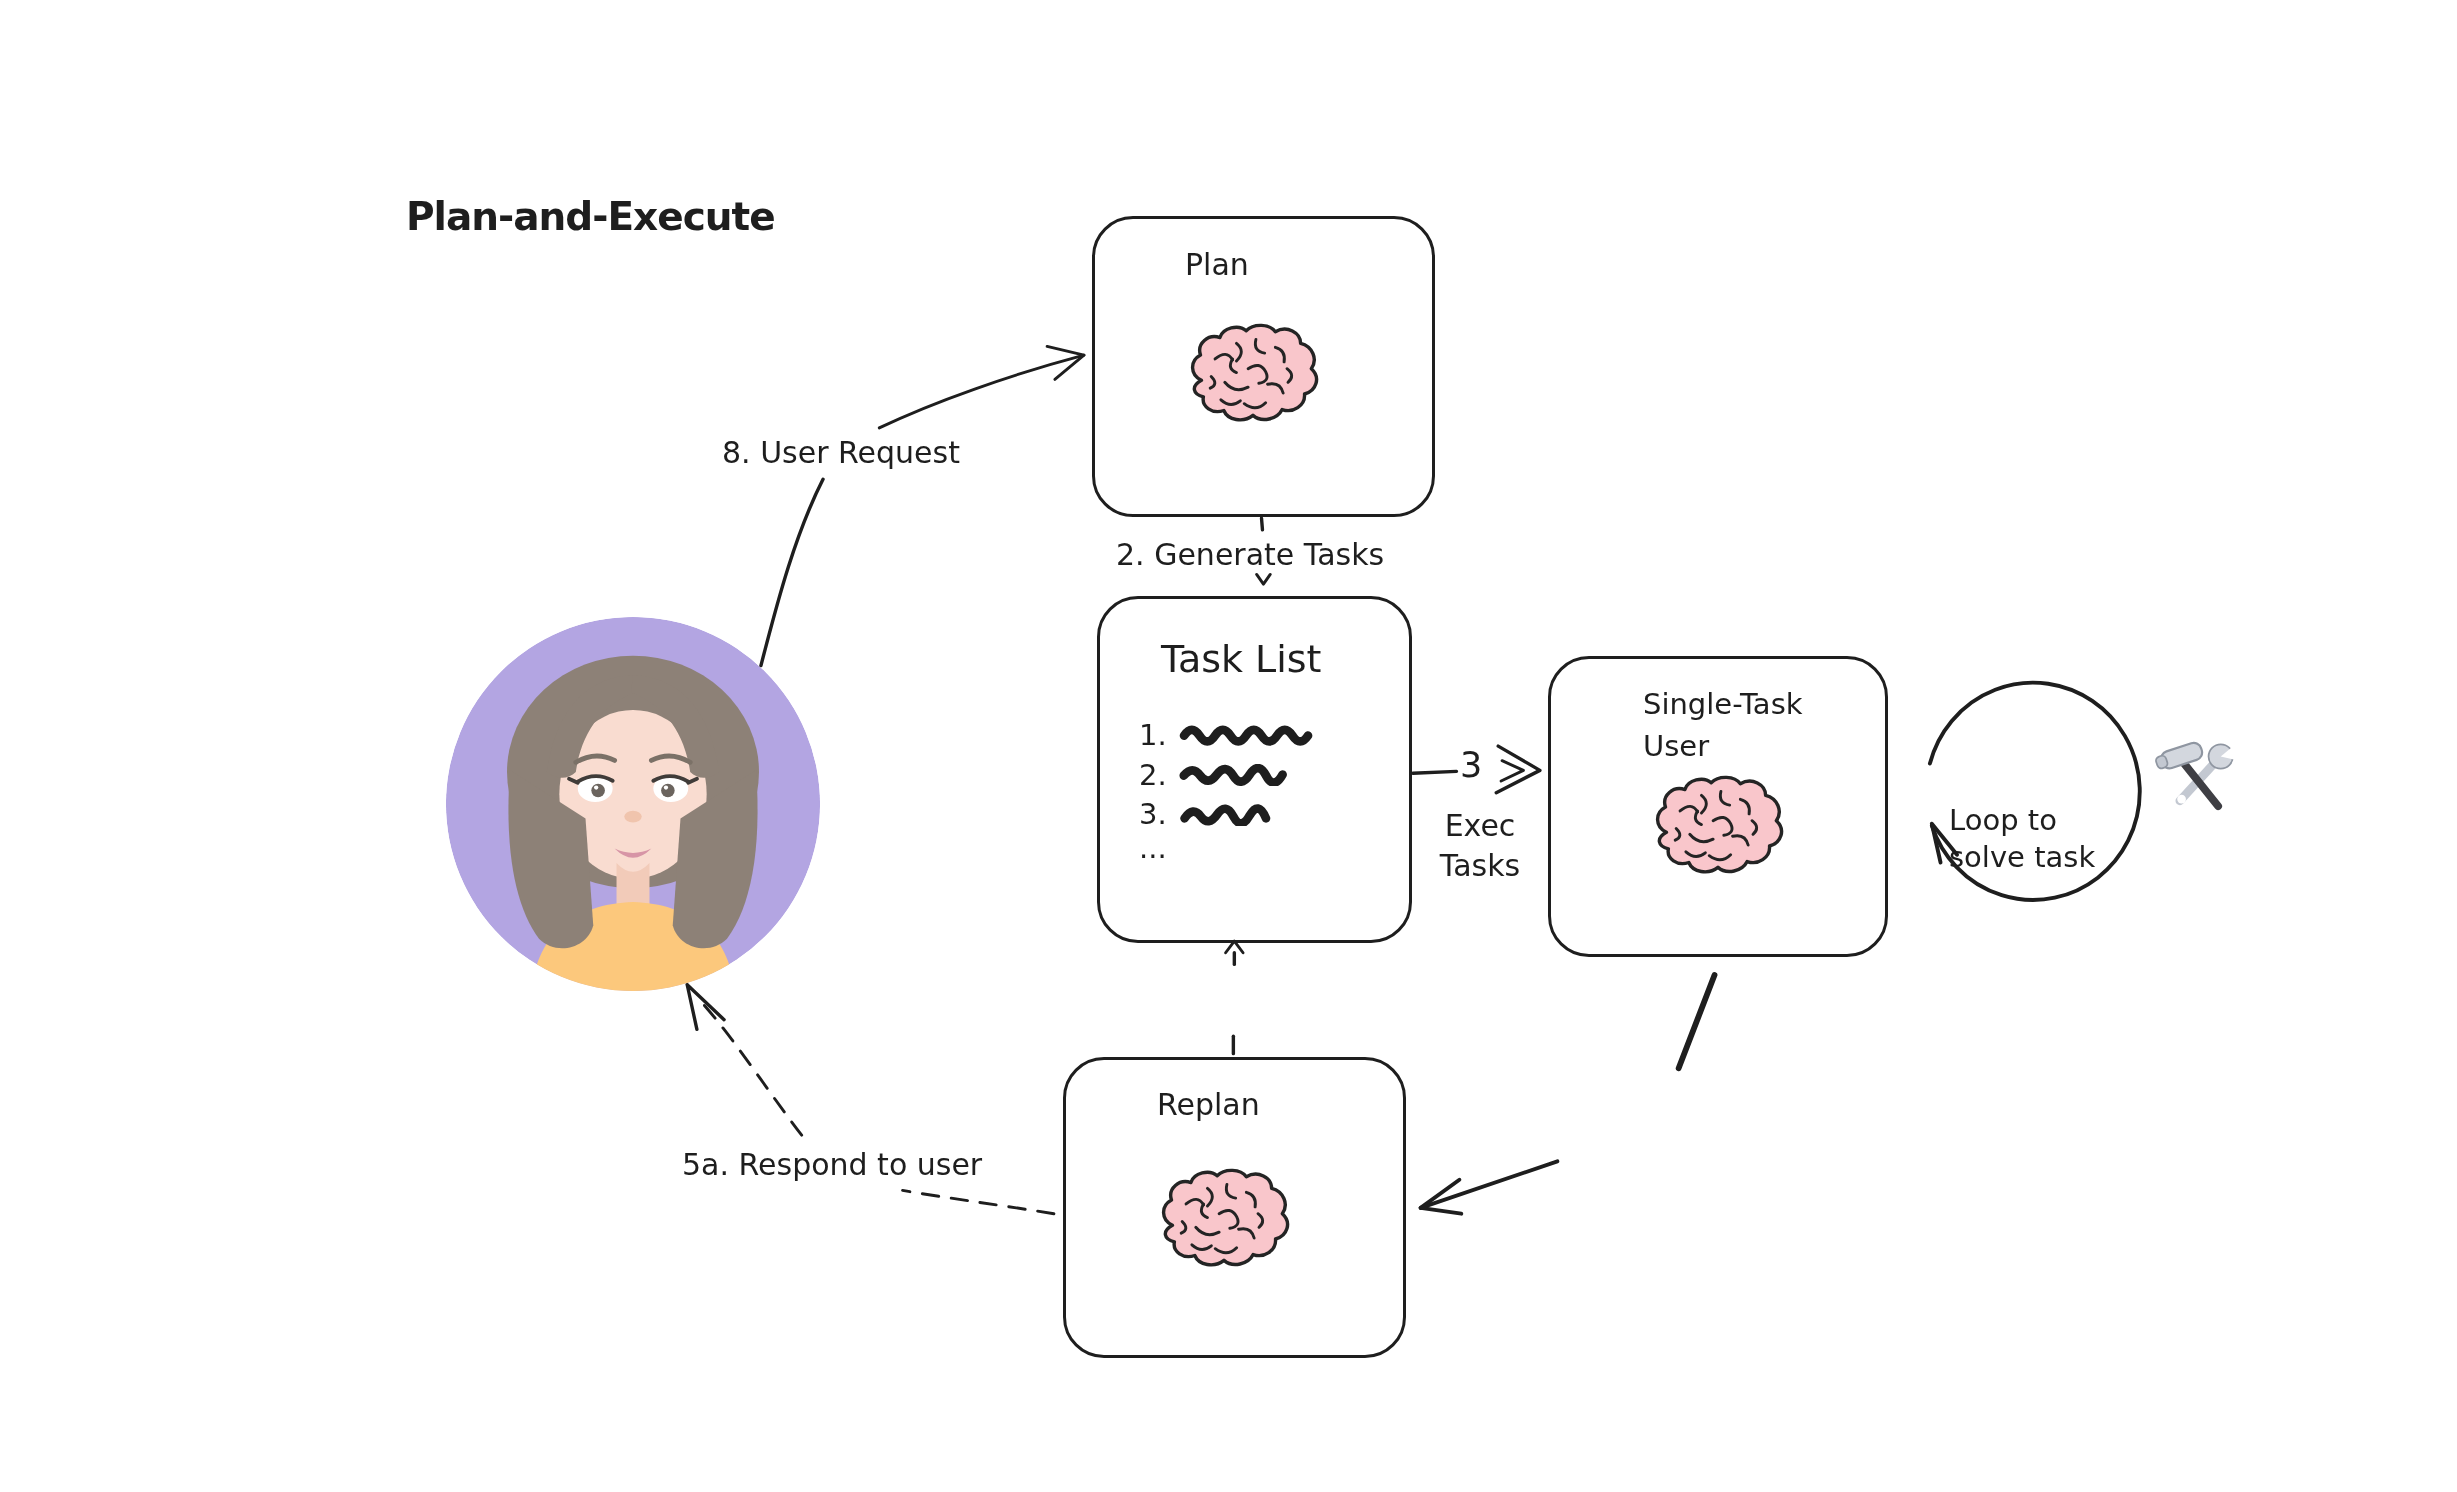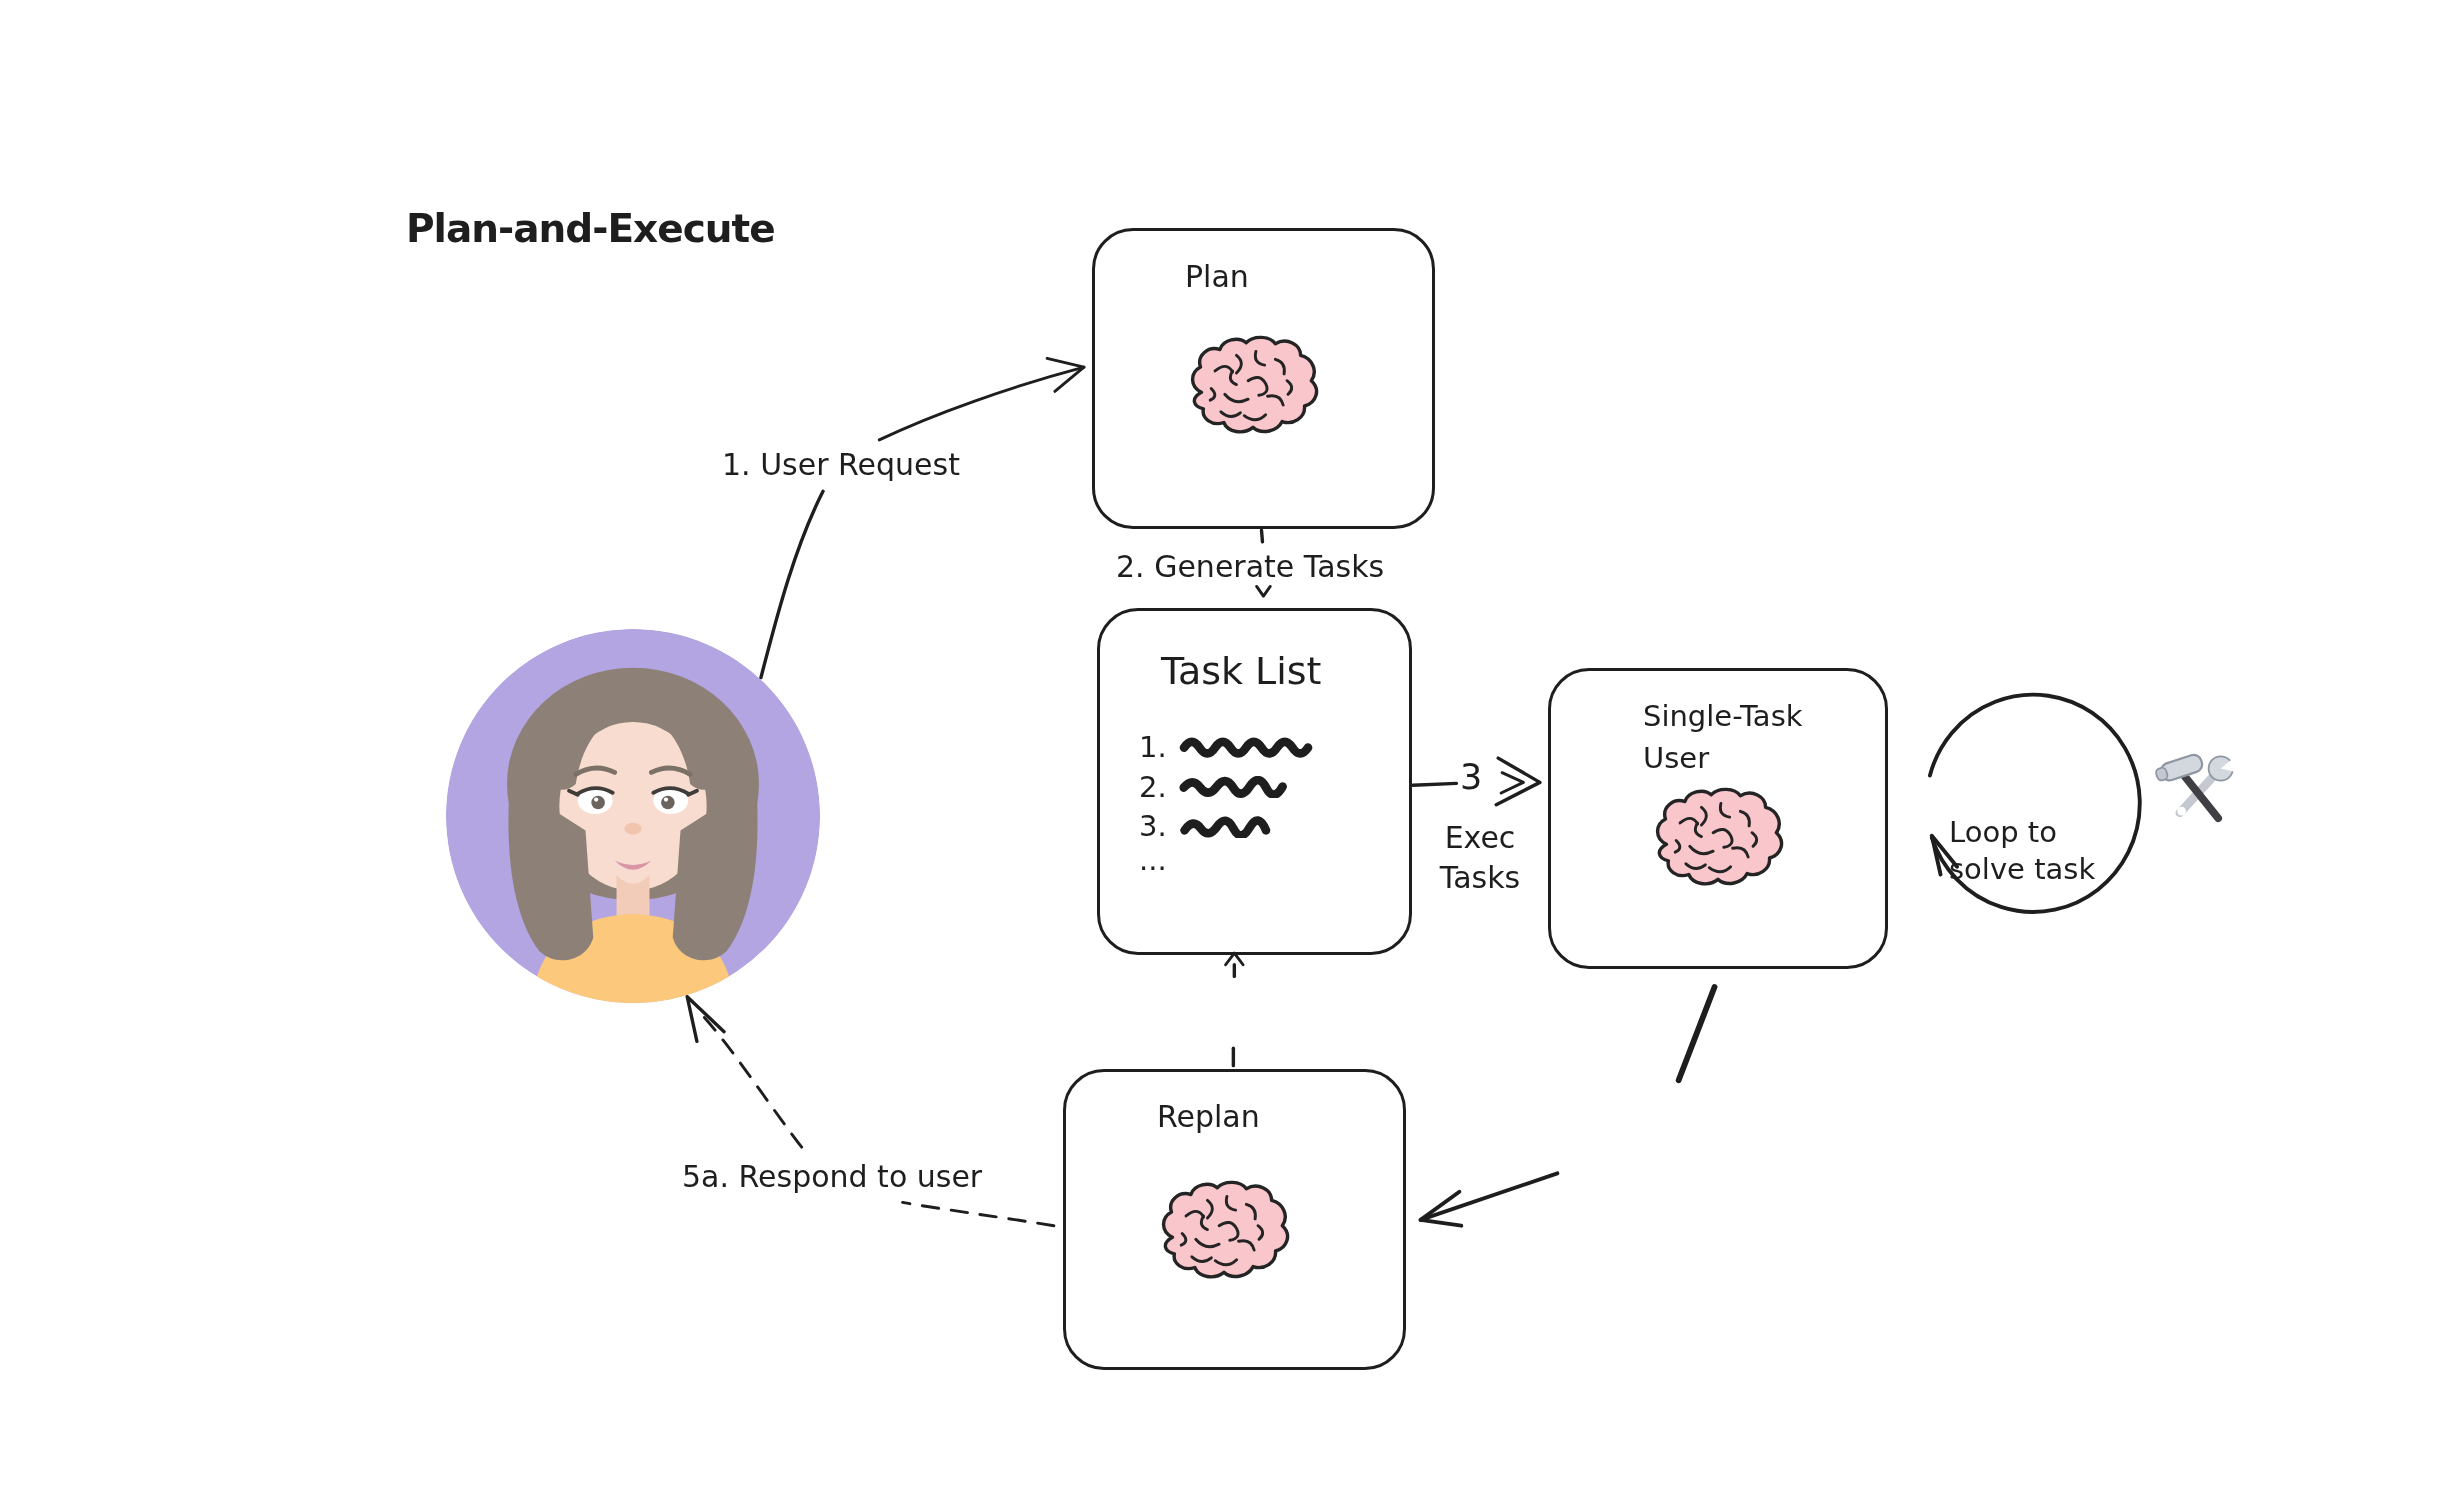--- a/index.html
+++ b/index.html
@@ -1,18 +1,18 @@
 <!DOCTYPE html>
 <html><head>
 <meta charset="utf-8">
 <style>
   html,body{margin:0;padding:0;background:#ffffff;}
   body{width:2458px;height:1492px;position:relative;overflow:hidden;
        font-family:"DejaVu Sans",sans-serif;color:#1e1e1e;}
-  .canvas{position:absolute;left:0;top:16px;width:2458px;height:1224px;background:#ffffff;}
+  .canvas{position:absolute;left:0;top:4px;width:2458px;height:1224px;background:#ffffff;}
   .abs{position:absolute;}
   .node{position:absolute;border:3.9px solid #1e1e1e;border-radius:41px;background:#fff;box-sizing:border-box;}
   .lbl{position:absolute;white-space:pre;line-height:1.2;}
   .center{text-align:center;}
   .title{font-size:39px;font-weight:bold;letter-spacing:-1px;}
   .fs31{font-size:30px;}
   .fs33{font-size:38px;}
   .fs30{font-size:29px;}
   .fs36{font-size:35px;}
   .num{font-size:29px;white-space:pre;}
@@ -137,21 +137,21 @@
     <circle cx="34" cy="76" r="5" fill="#ffffff"></circle>
     <circle cx="79" cy="27" r="14" fill="#d3d7de" stroke="#8f96a1" stroke-width="2"></circle>
     <path d="M 79,27 L 97,12 L 100,32 Z" fill="#ffffff"></path>
     <line x1="36" y1="34" x2="76" y2="84" stroke="#3f3f44" stroke-width="9" stroke-linecap="round"></line>
     <g transform="rotate(-18 34 26)">
       <rect x="10" y="16" width="48" height="20" rx="9" fill="#d3d7de" stroke="#8f96a1" stroke-width="2.5"></rect>
       <rect x="4" y="19" width="12" height="14" rx="5" fill="#c3c8d1" stroke="#8f96a1" stroke-width="2"></rect>
     </g>
   </svg>
 
-  <div class="lbl fs31" style="left:722px;top:431px;">1. User Request</div>
+  <div class="lbl fs31" style="left:722px;top:431px;">8. User Request</div>
   <div class="lbl fs31" style="left:1116px;top:533px;">2. Generate Tasks</div>
   <div class="lbl fs36" style="left:1460px;top:740px;">3</div>
   <div class="lbl fs31 center" style="left:1407px;top:802px;width:146px;line-height:40px;"><span>Exec</span><br><span>Tasks</span></div>
   <div class="lbl fs31" style="left:682px;top:1143px;text-align:right;">5a. Respond to user</div>
   <div class="lbl fs30" style="left:1949px;top:753px;line-height:37px;margin-top:45px;"><span>Loop to</span><br><span>solve task</span></div>
 
   <svg class="overlay" width="2458" height="1492" viewBox="0 0 2533 1538">
     <g fill="none" stroke="#1e1e1e" stroke-linecap="round" stroke-linejoin="round">
 
       <g>

